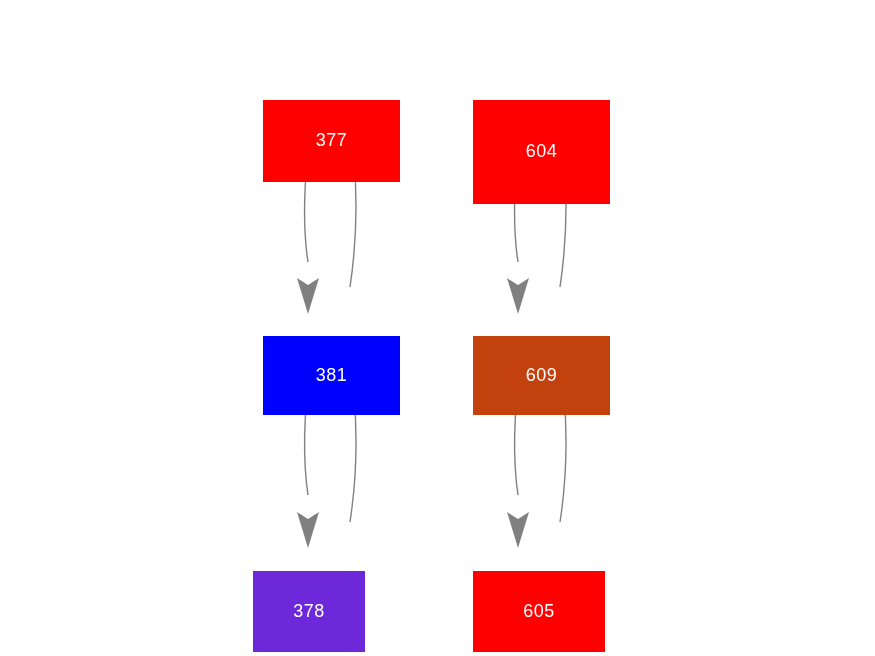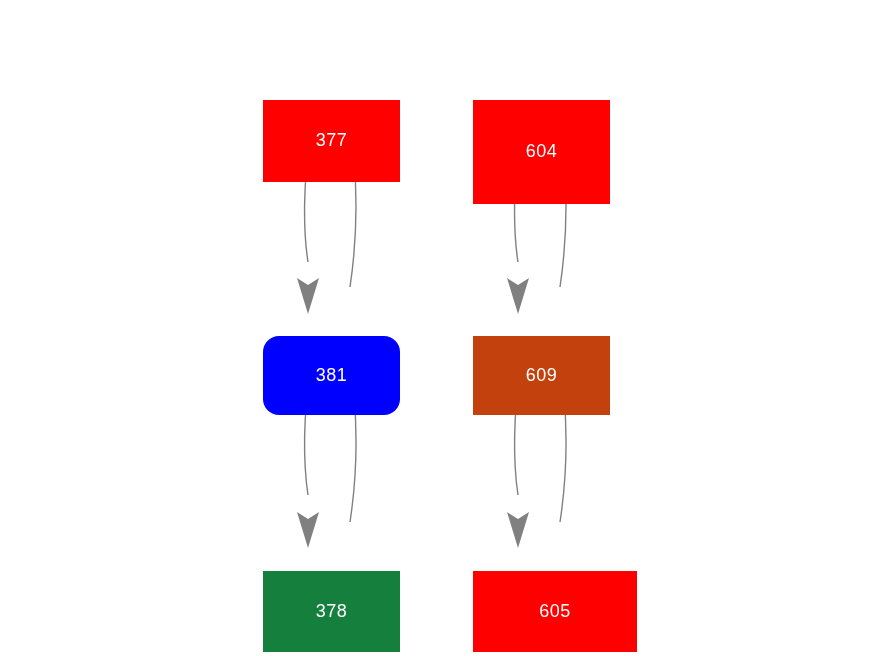--- a/index.html
+++ b/index.html
@@ -69,29 +69,29 @@
         <path d="M 521,368 C 513,414 513,462 518,495" fill="none" stroke="#808080" stroke-width="1.4"></path>
         <path d="M 518,548 L 507,512 L 518,519 L 529,512 Z" fill="#808080" stroke="none"></path>
         <path d="M 560,522 C 567,476 567,430 564,396" fill="none" stroke="#808080" stroke-width="1.4"></path>
         <path d="M 563,343 L 552,379 L 563,372 L 574,379 Z" fill="#808080" stroke="none"></path>
       </g>
   </svg>
 
   <div class="node" style="left: 263px; top: 52px; width: 137px; height: 82px; background: rgb(255, 0, 0);">
     <span class="node-label">377</span>
   </div>
-  <div class="node" style="left: 263px; top: 288px; width: 137px; height: 79px; background: rgb(0, 0, 255); border-radius: 16px;">
+  <div class="node" style="left: 263px; top: 288px; width: 137px; height: 79px; background: rgb(0, 0, 255);">
     <span class="node-label">381</span>
   </div>
-  <div class="node" style="left: 263px; top: 523px; width: 137px; height: 81px; background: #15803d;">
+  <div class="node" style="left: 253px; top: 523px; width: 112px; height: 81px; background: #6d28d9;">
     <span class="node-label">378</span>
   </div>
   <div class="node" style="left: 473px; top: 52px; width: 137px; height: 104px; background: rgb(255, 0, 0);">
     <span class="node-label">604</span>
   </div>
   <div class="node" style="left: 473px; top: 288px; width: 137px; height: 79px; background: #c2410c;">
     <span class="node-label">609</span>
   </div>
-  <div class="node" style="left: 473px; top: 523px; width: 164px; height: 81px; background: rgb(255, 0, 0);">
+  <div class="node" style="left: 473px; top: 523px; width: 132px; height: 81px; background: rgb(255, 0, 0);">
     <span class="node-label">605</span>
   </div>
 
 </div>
 
 </body></html>

